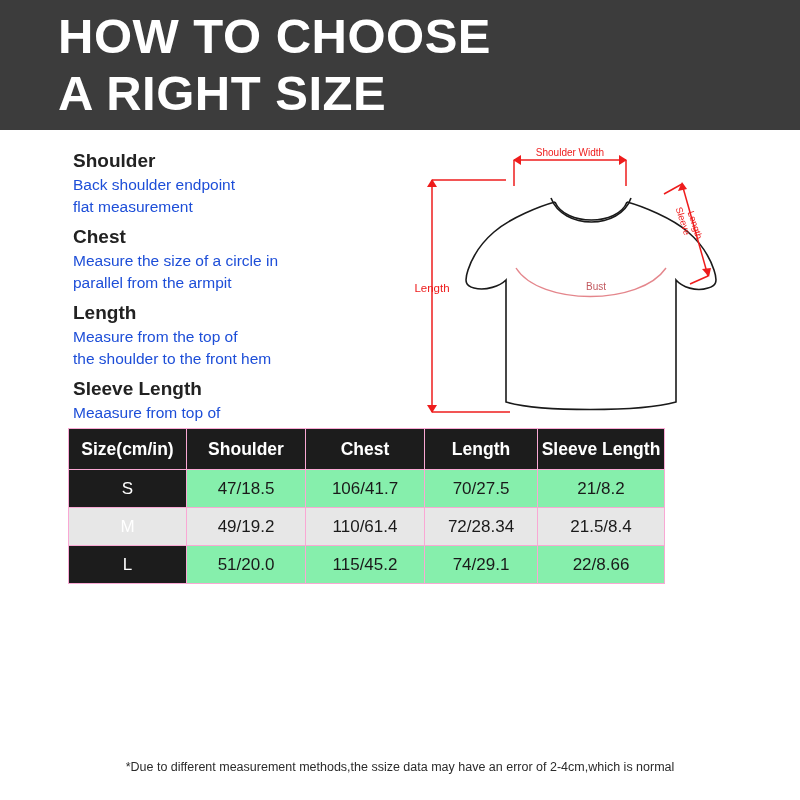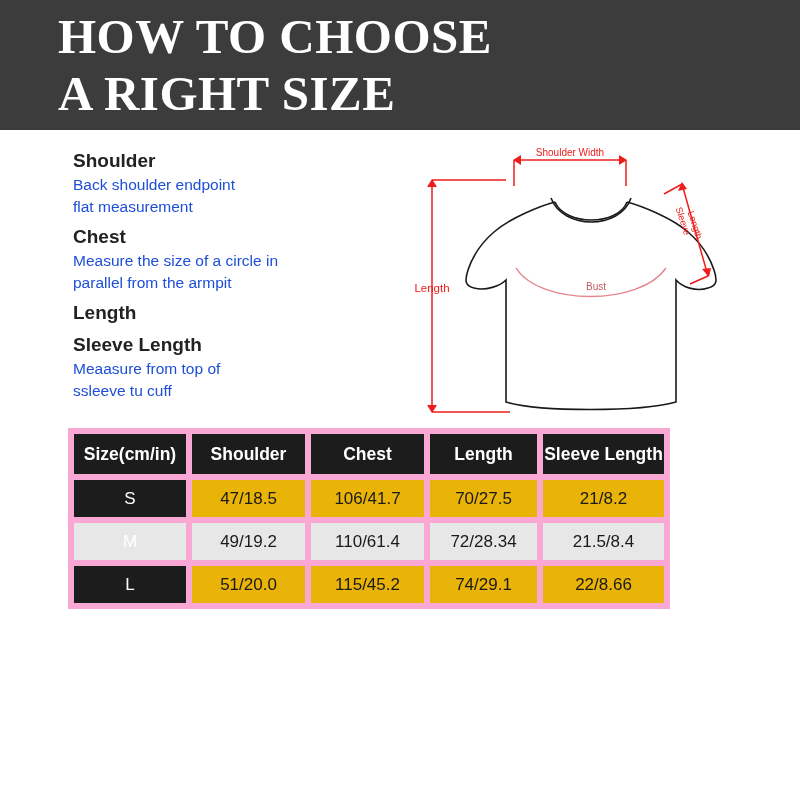--- a/index.html
+++ b/index.html
@@ -30,21 +30,21 @@
   }
   .header-title {
     position: absolute;
     left: 58px;
     top: 8px;
     color: #ffffff;
     font-weight: bold;
     font-size: 49px;
     line-height: 57px;
     letter-spacing: 0.5px;
-    font-family: Liberation Serif, serif;
+    font-family: Liberation Sans, sans-serif;
     white-space: pre-line;
   }
   
   .info {
     position: absolute;
     left: 73px;
     top: 148px;
     width: 310px;
   }
   .info-group {
@@ -80,21 +80,21 @@
     top: 428px;
     width: 596px;
   }
   table.size-table {
     border-collapse: collapse;
     width: 596px;
     table-layout: fixed;
   }
   table.size-table th,
   table.size-table td {
-    border: 6px solid #f9a8d4;
+    border: 1px solid #f9a8d4;
     text-align: center;
     font-size: 17px;
     height: 37px;
     padding: 0;
     color: #1a1a1a;
     font-family: "Liberation Sans", sans-serif;
   }
   table.size-table thead th {
     background: #1c1c1c;
     color: #ffffff;
@@ -102,21 +102,21 @@
     font-size: 17.5px;
     height: 40px;
   }
   table.size-table tbody tr td:first-child {
     background: #1c1c1c;
     color: #ffffff;
     font-weight: normal;
     font-size: 17px;
   }
   table.size-table tbody td {
-    background: #eab308;
+    background: #86efac;
   }
   table.size-table tbody tr:nth-child(even) td {
     background: #e7e7e7;
   }
   col.c0 { width: 118px; }
   col.c1 { width: 119px; }
   col.c2 { width: 119px; }
   col.c3 { width: 113px; }
   col.c4 { width: 127px; }
   
@@ -146,20 +146,22 @@
       <div class="info-desc">Back shoulder endpoint
 flat measurement</div>
     </div>
     <div class="info-group">
       <div class="info-term">Chest</div>
       <div class="info-desc">Measure the size of a circle in
 parallel from the armpit</div>
     </div>
     <div class="info-group">
       <div class="info-term">Length</div>
+      <div class="info-desc">Measure from the top of
+the shoulder to the front hem</div>
     </div>
     <div class="info-group">
       <div class="info-term">Sleeve Length</div>
       <div class="info-desc">Meaasure from top of
 ssleeve tu cuff</div>
     </div>
   </div>
 
   <div class="diagram">
     <svg width="400" height="285" viewBox="0 0 400 285" xmlns="http://www.w3.org/2000/svg">
@@ -252,14 +254,15 @@
           <td>L</td>
           <td>51/20.0</td>
           <td>115/45.2</td>
           <td>74/29.1</td>
           <td>22/8.66</td>
         </tr>
       </tbody>
     </table>
   </div>
 
+  <div class="footnote">*Due to different measurement methods,the ssize data may have an error of 2-4cm,which is normal</div>
 
 </div>
 
 </body></html>

